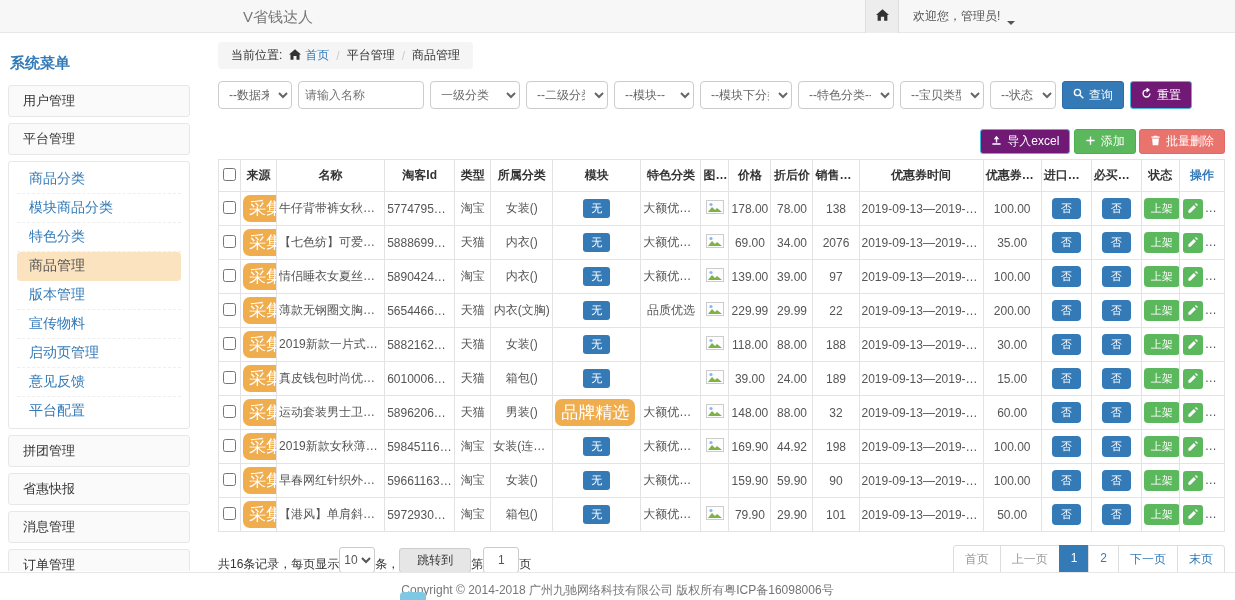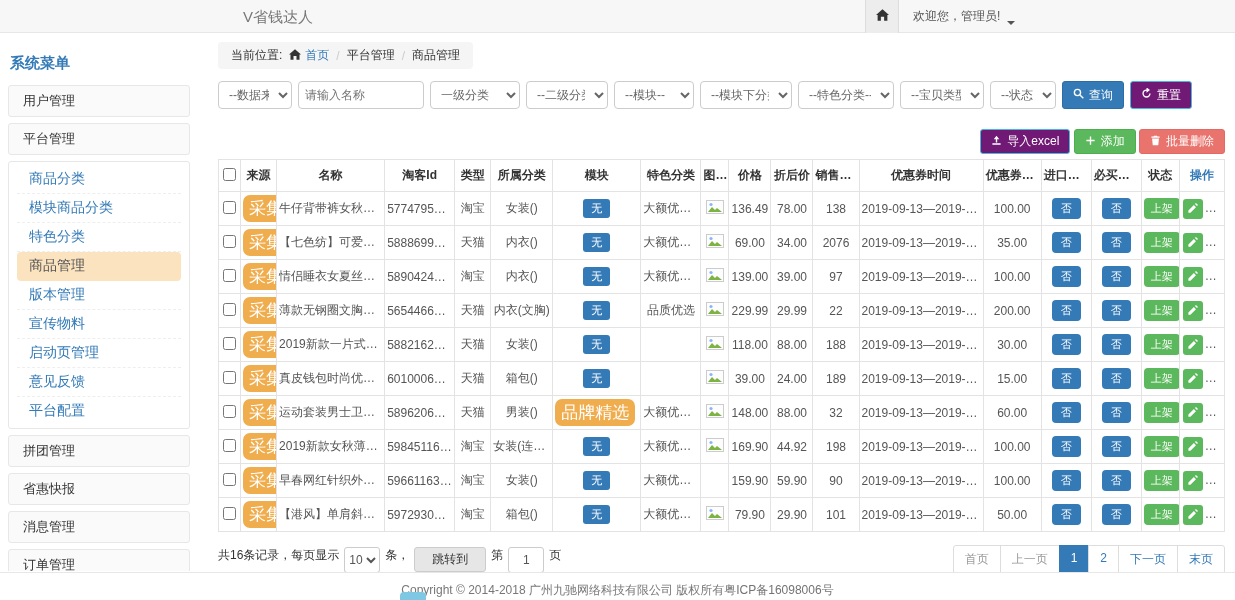--- a/index.html
+++ b/index.html
@@ -48,21 +48,21 @@
   .badge-orange{background:#f0ad4e;color:#fff;border-radius:7px;padding:2px 6px;font-size:17px;display:inline-block}
   .badge-blue{background:#337ab7;color:#fff;border-radius:3px;padding:2px 8px;font-size:11px;display:inline-block}
   .pill-blue{background:#337ab7;color:#fff;border-radius:4px;padding:3px 9px;font-size:11px;display:inline-block;cursor:pointer}
   .pill-green{background:#5cb85c;color:#fff;border-radius:4px;padding:3px 7px;font-size:11px;display:inline-block;cursor:pointer}
   .op-btn{display:inline-flex;align-items:center;justify-content:center;width:20px;height:20px;border-radius:3px;margin:0 1px;vertical-align:middle;cursor:pointer}
   .op-edit{background:#5cb85c}
   .op-del{background:#d9534f}
   .thumb{display:inline-flex;align-items:center}
 
   .pager-row{display:flex;justify-content:space-between;align-items:center;margin-top:13px}
-  .pager-left{display:inline-flex;align-items:flex-start;gap:5px;color:#333}
+  .pager-left{display:inline-flex;align-items:flex-end;color:#333}
   .pp-select{height:26px;border:1px solid #ccc;border-radius:3px;background:#fff;font-family:inherit;font-size:12px;color:#555}
   .jump-label{background:#e6e6e6;border:1px solid #ccc;border-radius:3px;padding:3px 17px;color:#333;cursor:pointer}
   .jump-input{width:36px;height:26px;border:1px solid #ccc;border-radius:3px;text-align:center;font-family:inherit;font-size:12px;color:#555}
   .pager-right{display:inline-flex}
   .page-btn{border:1px solid #ddd;margin-left:-1px;padding:5px 11px;color:#337ab7;background:#fff;font-size:12px;display:inline-block}
   .page-btn:first-child{border-radius:3px 0 0 3px;margin-left:0}
   .page-btn:last-child{border-radius:0 3px 3px 0}
   .page-btn.muted{color:#999}
   .page-btn.active{background:#337ab7;color:#fff;border-color:#337ab7}
 
@@ -228,21 +228,21 @@
           <td>女装()</td>
           <td><span class="badge-blue">无</span></td>
           <td>大额优惠券</td>
           <td><span class="thumb">
               <svg width="18" height="14" viewBox="0 0 18 14">
                 <rect x="0.5" y="0.5" width="17" height="13" fill="#fdfdfd" stroke="#ccc"></rect>
                 <circle cx="5" cy="4.5" r="1.6" fill="#8ab4f8"></circle>
                 <path d="M2 12l4-5 3 3 2-2 5 4z" fill="#7cb342"></path>
               </svg>
             </span></td>
-          <td>136.49</td>
+          <td>178.00</td>
           <td>78.00</td>
           <td>138</td>
           <td>2019-09-13—2019-09-17</td>
           <td>100.00</td>
           <td><span class="pill-blue">否</span></td>
           <td><span class="pill-blue">否</span></td>
           <td><span class="pill-green">上架</span></td>
           <td><span class="op-btn op-edit">
               <svg width="11" height="11" viewBox="0 0 16 16">
                 <path d="M2 11l8-8 3 3-8 8H2v-3zM11.5 1.5 13 0l3 3-1.5 1.5z" fill="#fff"></path>

